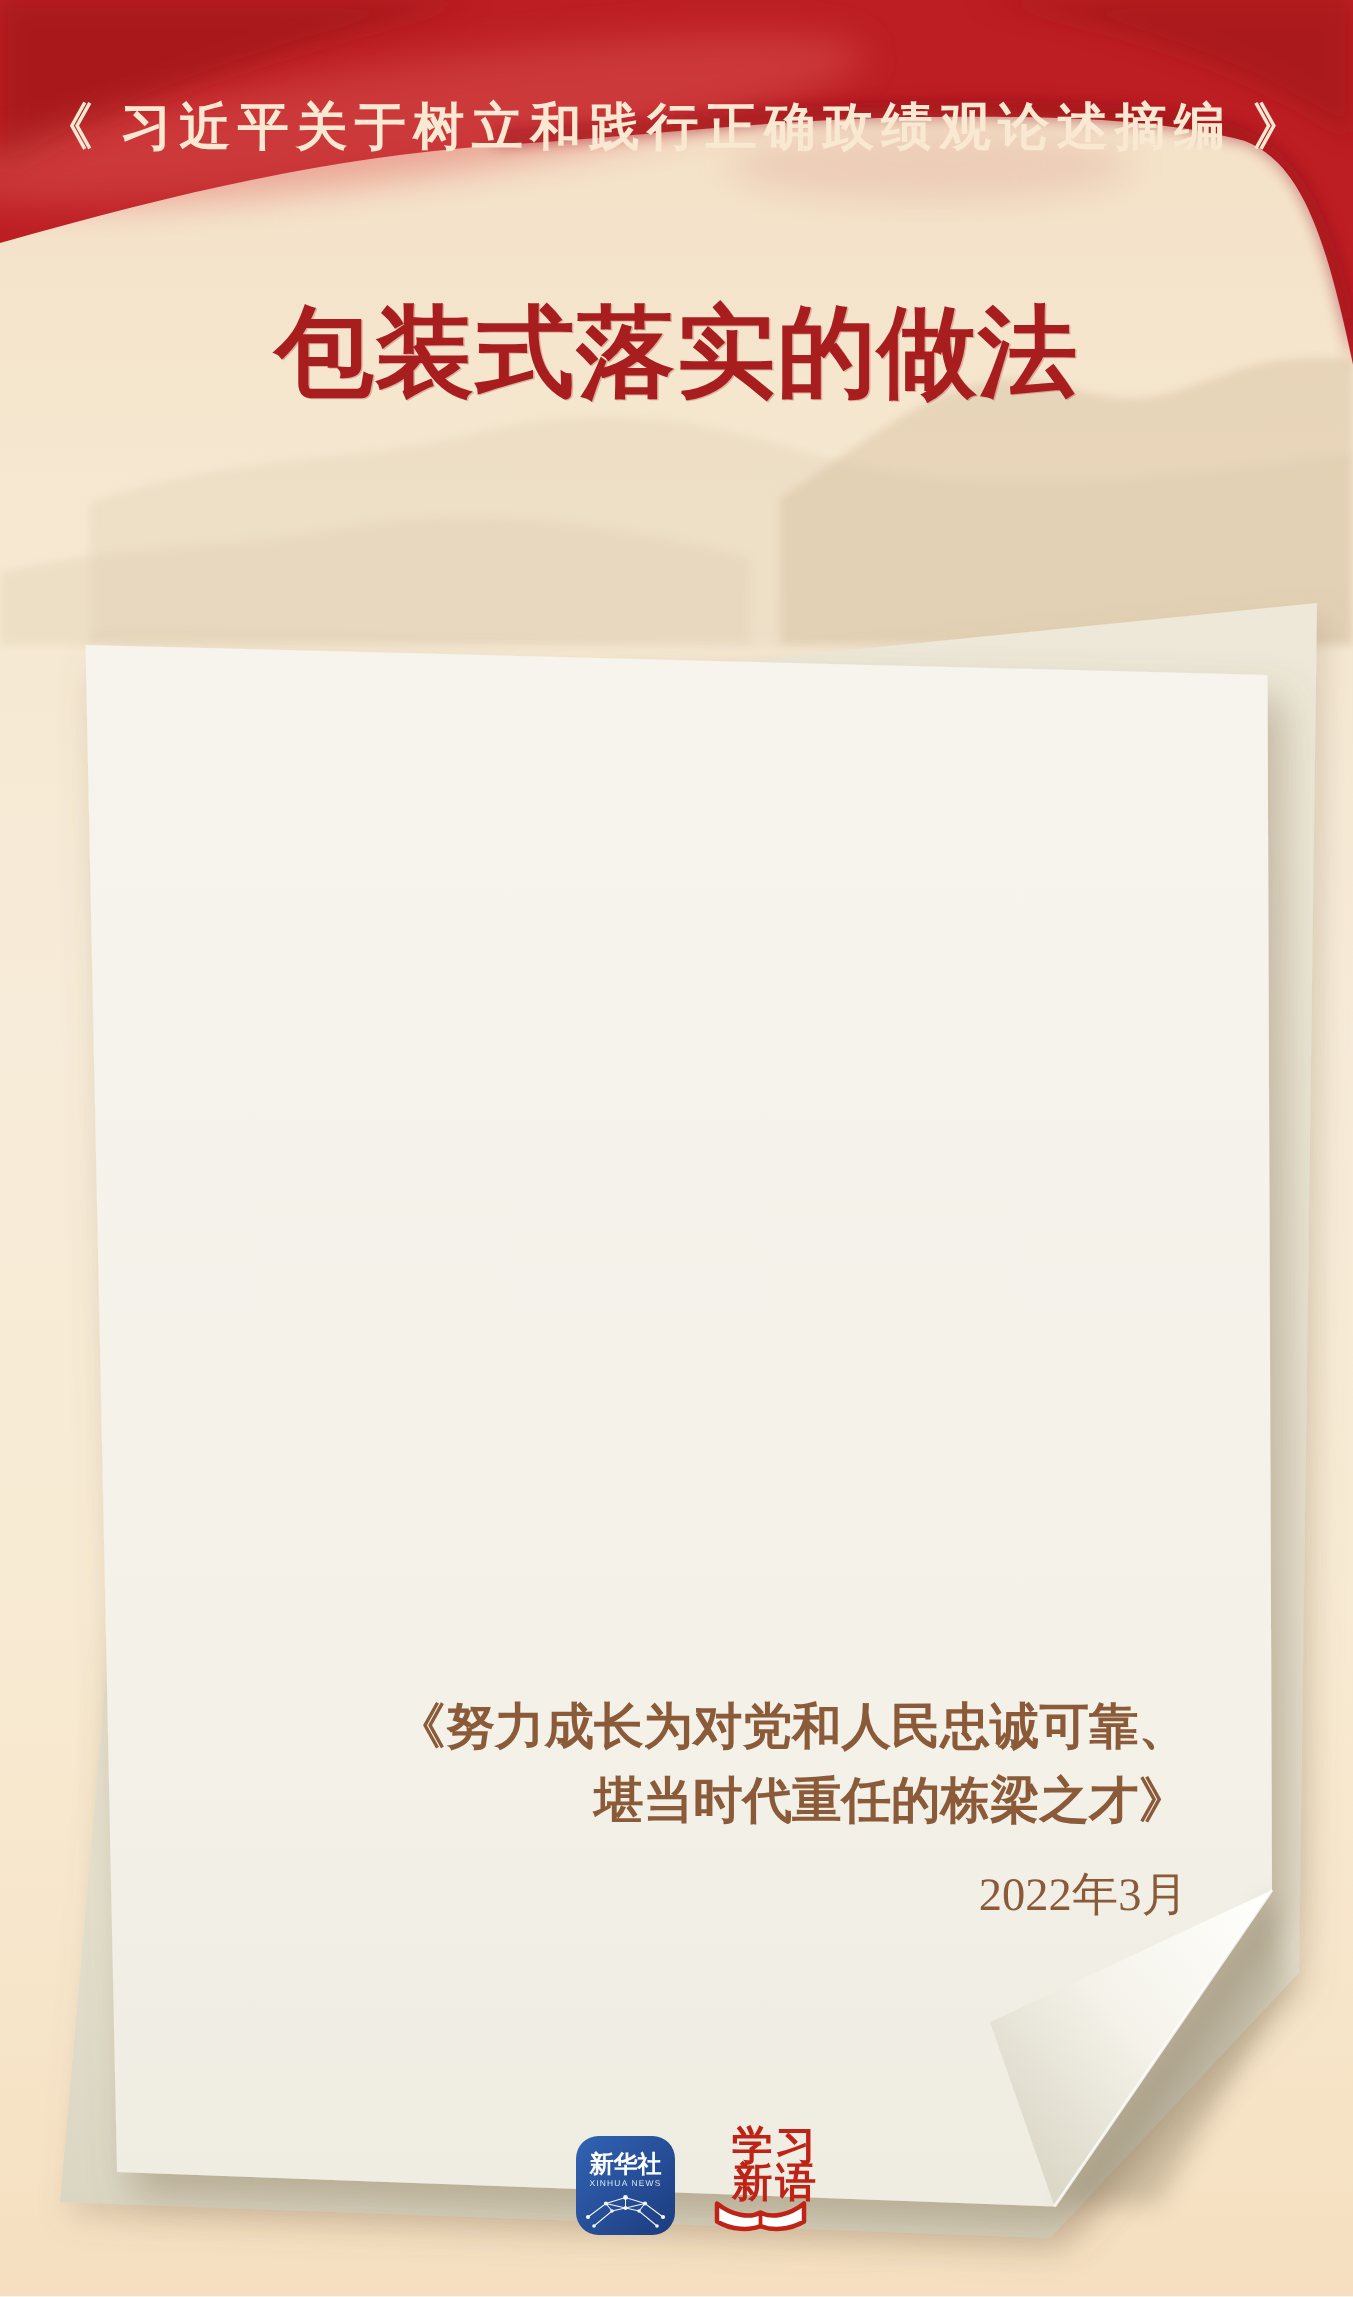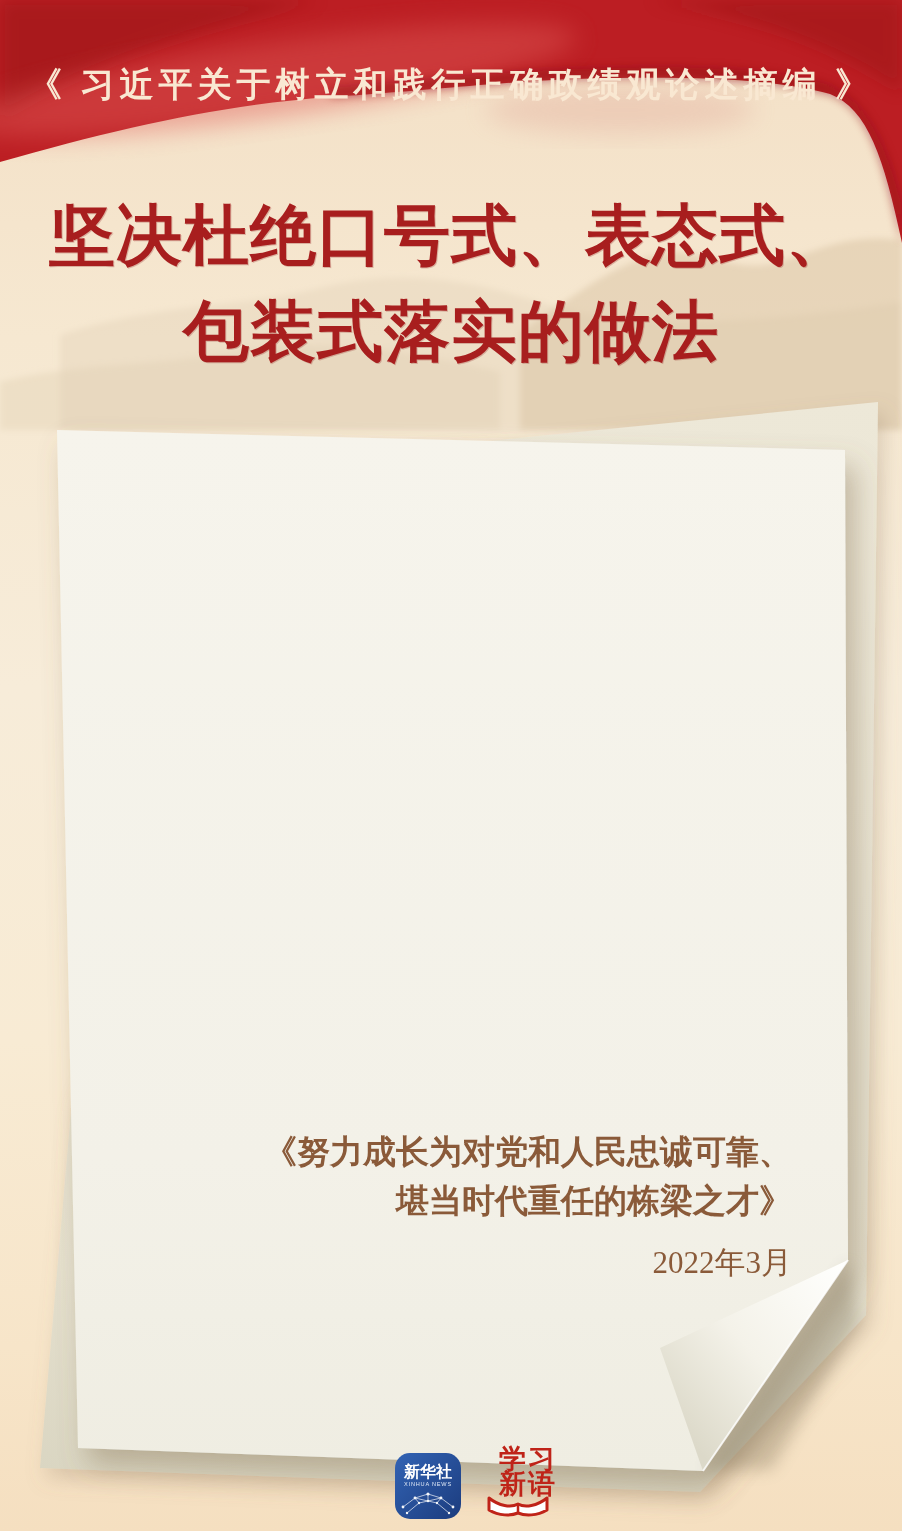--- a/index.html
+++ b/index.html
@@ -24,21 +24,21 @@
     font-size:42px;line-height:53px;color:#8a5a39;
     text-align:justify;text-justify:inter-ideograph;word-break:break-all;
     text-indent:2em;
   }
   .attribution{
     position:absolute;right:110px;top:1128px;width:640px;text-align:right;
     font-size:33px;line-height:49px;color:#8a5a39;font-weight:bold;
   }
   .attribution .date{font-size:31px;font-weight:normal;margin-top:12px;}
   
-  .logos{position:absolute;left:11px;top:1418px;width:814px;height:80px;margin-top:29px;}
+  .logos{position:absolute;left:0;top:1418px;width:814px;height:80px;}
   .xinhua{position:absolute;left:384px;top:6px;width:66px;height:66px;}
   .xuexi{position:absolute;left:468px;top:0px;width:78px;height:78px;text-align:right;color:#bf2318;}
   .xuexi .zi{font-size:27px;line-height:25px;font-weight:bold;letter-spacing:2px;
     font-family:"Liberation Serif","DejaVu Serif",serif;}
   .xuexi svg{display:block;margin:-2px auto 0 auto;}
 </style>
 </head>
 <body>
 
 <div class="poster">
@@ -103,21 +103,20 @@
 
     <g>
       <polygon points="848,1260 660,1348 703,1471" fill="url(#curlGrad)"></polygon>
       <line x1="848" y1="1260" x2="703" y2="1471" stroke="#ffffff" stroke-width="2" opacity="0.8"></line>
     </g>
   </svg>
 
   <div class="banner-title">《 习近平关于树立和践行正确政绩观论述摘编 》</div>
 
   <div class="headline">
-    <div class="hl">坚决杜绝口号式、表态式、</div>
     <div class="hl">包装式落实的做法</div>
   </div>
 
 
   <div class="attribution">
     <div>《努力成长为对党和人民忠诚可靠、</div>
     <div>堪当时代重任的栋梁之才》</div>
     <div class="date">2022年3月</div>
   </div>
 

